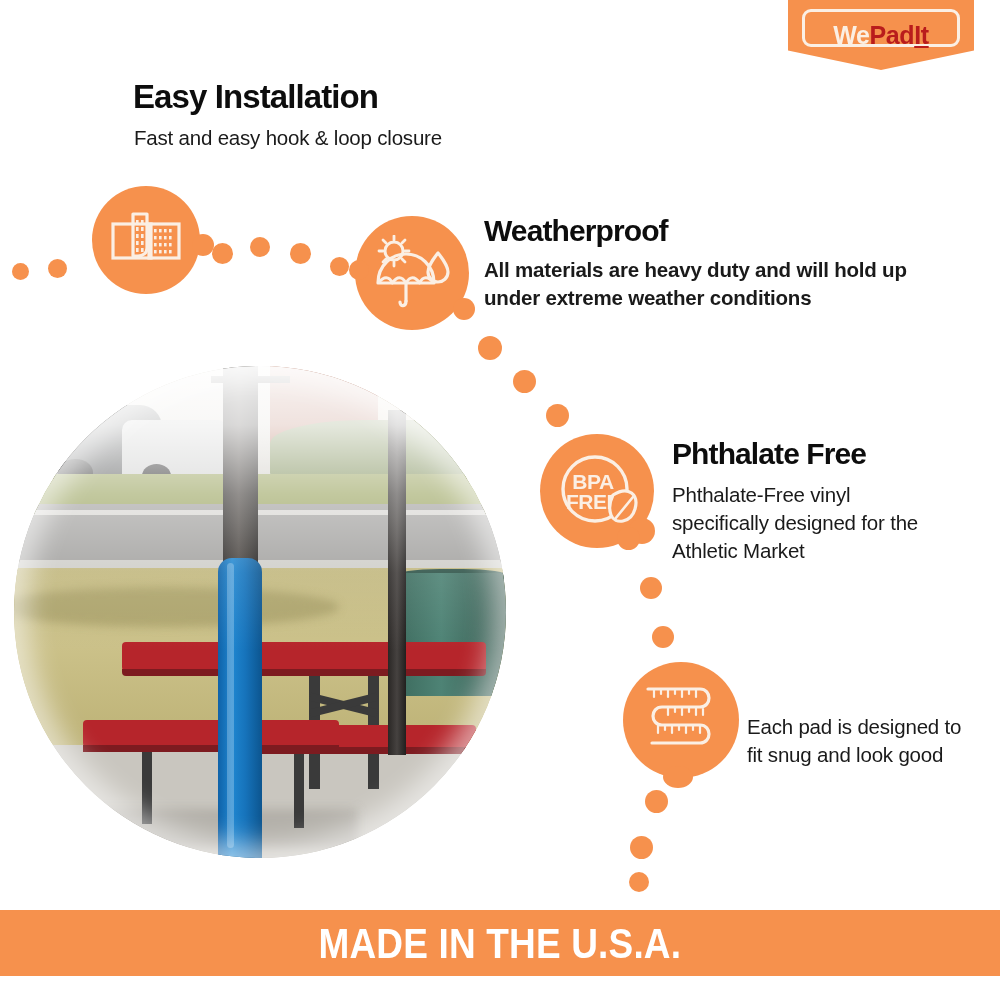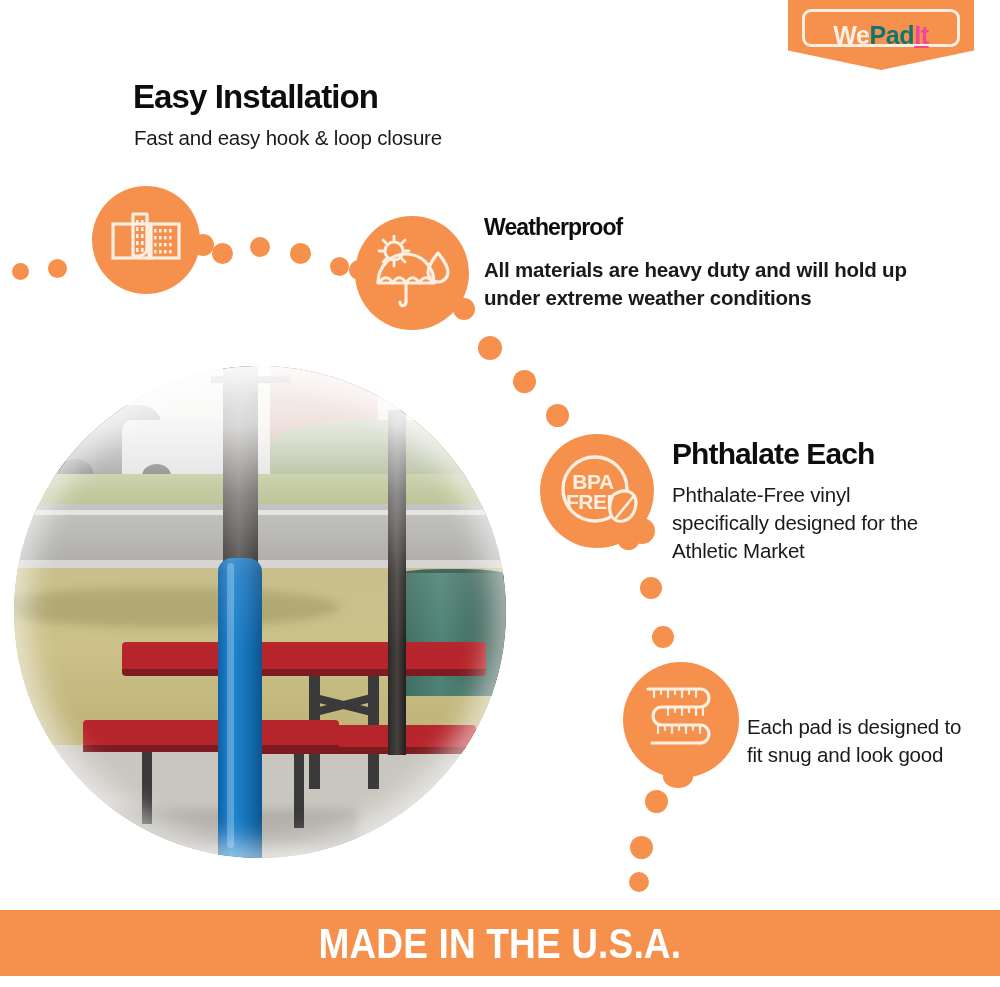--- a/index.html
+++ b/index.html
@@ -38,22 +38,22 @@
     position: absolute;
     left: 0; top: 0; width: 100%; height: 100%;
     display: flex; align-items: center; justify-content: center;
     font-size: 25px;
     font-weight: 700;
     letter-spacing: -0.4px;
     line-height: 1;
     white-space: nowrap;
   }
   .logo-text .lt-we  { color: #FBEFE4; }
-  .logo-text .lt-pad { color: #0f766e; font-weight: 800; }
-  .logo-text .lt-it  { color: #ec4899; text-decoration: underline; }
+  .logo-text .lt-pad { color: #b91c1c; font-weight: 800; }
+  .logo-text .lt-it  { color: #b91c1c; text-decoration: underline; }
 
   
   .feature-title {
     position: absolute;
     font-weight: 800;
     color: #0d0d0d;
     letter-spacing: -0.9px;
     line-height: 1.05;
     white-space: nowrap;
   }
@@ -61,21 +61,21 @@
     position: absolute;
     font-weight: 400;
     color: #1a1a1a;
     line-height: 1.36;
     letter-spacing: -0.2px;
   }
 
   #t-easy   { left: 133px; top: 80px;  font-size: 33px; }
   #b-easy   { left: 134px; top: 124px; font-size: 20.5px; width: 520px; }
 
-  #t-weather { left: 484px; top: 215px; font-size: 23px; }
+  #t-weather { left: 484px; top: 215px; font-size: 30px; }
   #b-weather { left: 484px; top: 256px; font-size: 20.5px; width: 430px; font-weight: bold; }
 
   #t-phth   { left: 672px; top: 438px; font-size: 30px; }
   #b-phth   { left: 672px; top: 481px; font-size: 20.5px; width: 270px; }
 
   #t-fit    { left: 747px; top: 671px; font-size: 30px; }
   #b-fit    { left: 747px; top: 713px; font-size: 20.5px; width: 230px; }
 
   
   .dot {
@@ -369,21 +369,21 @@
       <path d="M66 18 C66 18 56 30 56 37 C56 43 61 47 66 47 C71 47 76 43 76 37 C76 30 66 18 66 18 Z" fill="none" stroke="#FBEFE4" stroke-width="3.2" stroke-linejoin="round"></path>
     </svg>
   </div>
 
   <div class="dot" style="left:478px; top:336px; width:24px; height:24px;"></div>
   <div class="dot" style="left:513px; top:370px; width:23px; height:23px;"></div>
   <div class="dot" style="left:513px; top:368px; width:0px; height:0px;"></div>
   <div class="dot" style="left:544px; top:367px; width:0px; height:0px;"></div>
   <div class="dot" style="left:546px; top:404px; width:23px; height:23px;"></div>
 
-  <div class="feature-title" id="t-phth">Phthalate Each</div>
+  <div class="feature-title" id="t-phth">Phthalate Free</div>
   <div class="feature-body" id="b-phth">Phthalate-Free vinyl specifically designed for the Athletic Market</div>
 
   <div class="badge" style="left:540px; top:434px; width:114px; height:114px;">
     <div class="badge-nub" style="left:89px; top:84px; width:26px; height:26px;"></div>
     <svg width="96" height="96" viewBox="0 0 96 96">
       <circle cx="46" cy="46" r="32" fill="none" stroke="#FBEFE4" stroke-width="3.4"></circle>
       <text x="44" y="46" text-anchor="middle" fill="#FBEFE4" font-family="Liberation Sans, sans-serif" font-size="21" font-weight="800" letter-spacing="-0.5">BPA</text>
       <text x="44" y="66" text-anchor="middle" fill="#FBEFE4" font-family="Liberation Sans, sans-serif" font-size="21" font-weight="800" letter-spacing="-0.5">FREE</text>
       <path d="M64 52 C80 42 90 52 86 66 C82 80 66 82 62 72 C59 64 62 56 64 52 Z" fill="#F6914D" stroke="#FBEFE4" stroke-width="3.2" stroke-linejoin="round"></path>
       <line x1="66" y1="76" x2="84" y2="54" stroke="#FBEFE4" stroke-width="2.6" stroke-linecap="round"></line>

